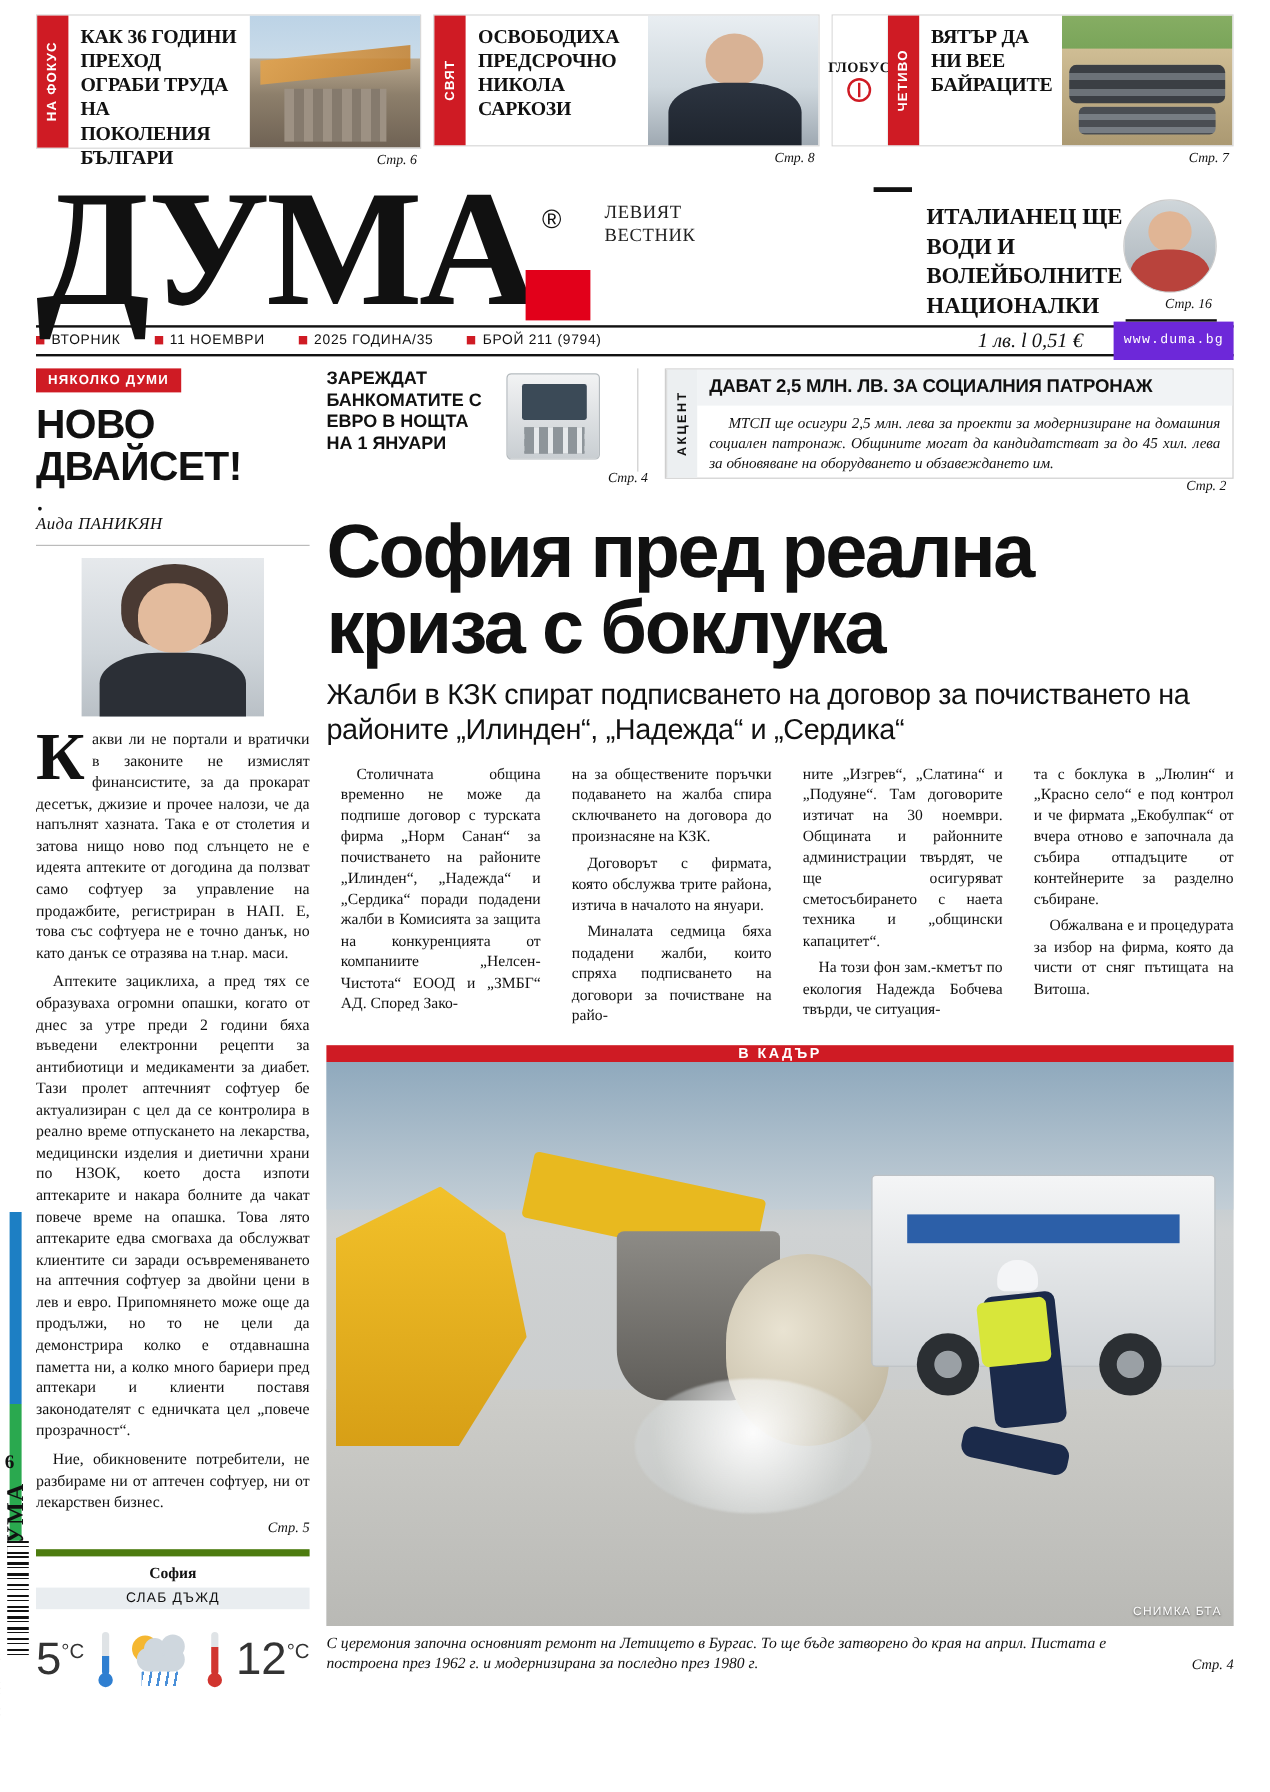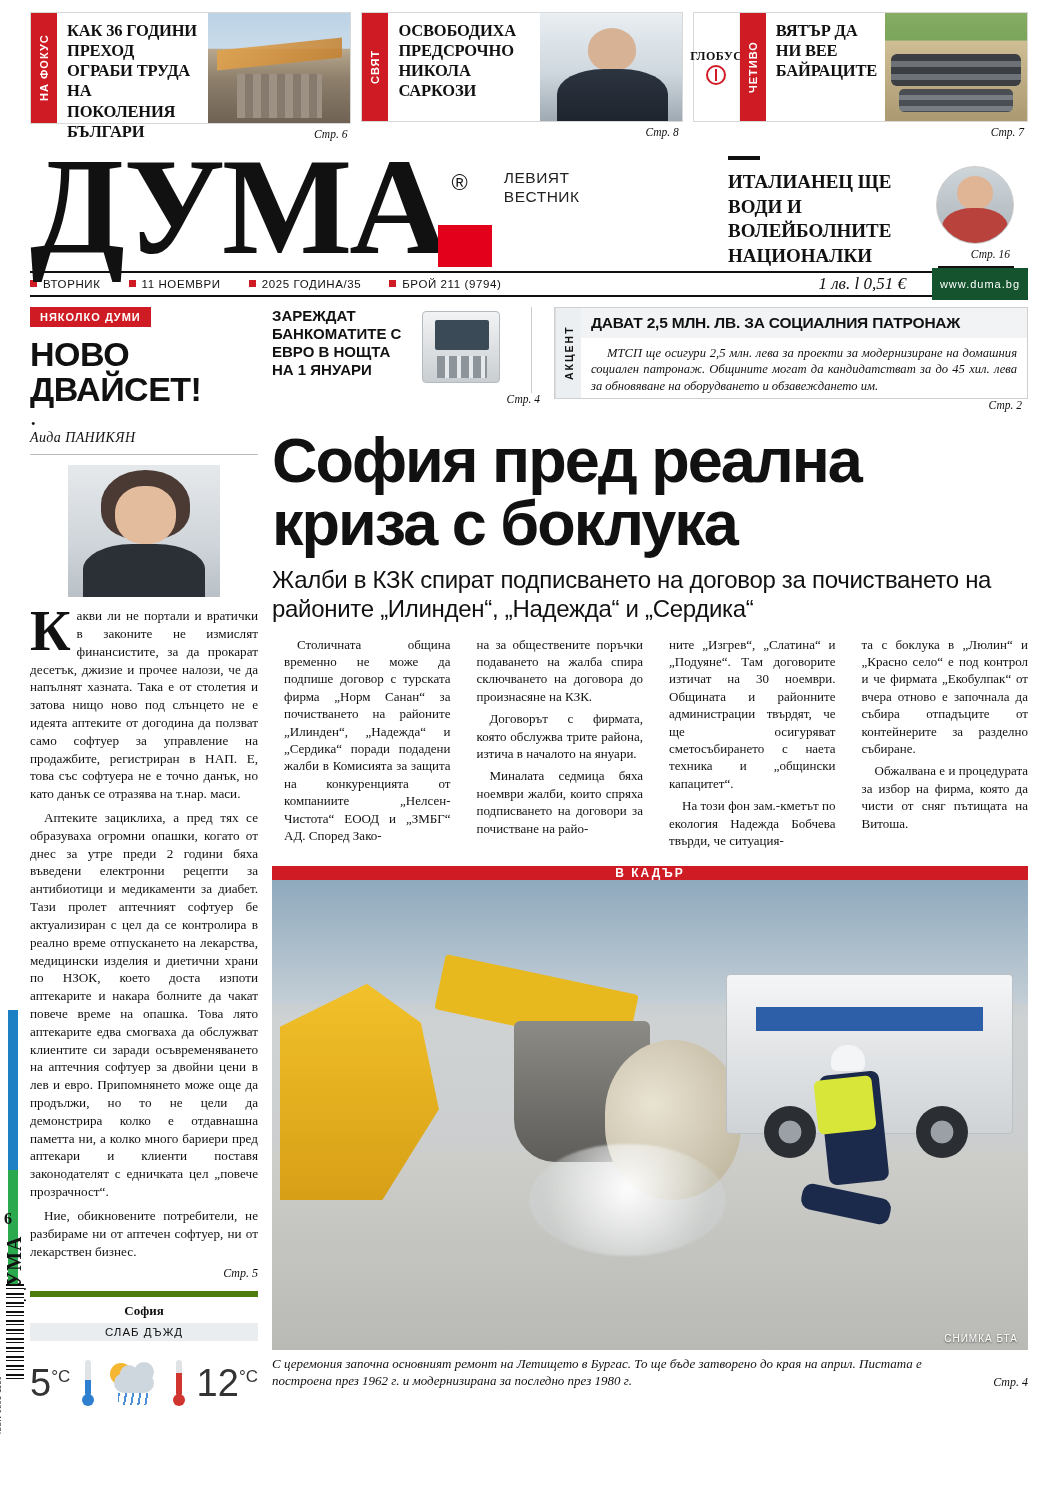--- a/index.html
+++ b/index.html
@@ -169,21 +169,21 @@
   .logo-redbox{
     position:absolute;
     right:-46px;
     bottom:4px;
     width:54px;height:42px;
     background:#e2001a;
   }
   .mast-sub{
     margin-left:58px;
     margin-top:24px;
-    font-family:Liberation Sans, sans-serif;
+    font-family:Liberation Serif, serif;
     font-size:15.5px;
     line-height:1.25;
     letter-spacing:0.5px;
     color:#222;
   }
   .mast-right{
     margin-left:auto;
     width:300px;
     padding-top:12px;
     position:relative;
@@ -191,20 +191,21 @@
   .mast-rule{
     width:32px;height:4px;background:#111;margin:0 0 10px 0;
   }
   .mast-promo{
     font-family:"Liberation Serif", serif;
     font-weight:bold;
     font-size:19px;
     line-height:1.3;
     text-transform:uppercase;
     width:200px;
+    margin-left:44px;
   }
   .mast-avatar{
     position:absolute;
     right:14px;top:22px;
     width:78px;height:78px;border-radius:50%;
     overflow:hidden;
     background:linear-gradient(180deg,#cfd6da 0%,#aab3ba 100%);
     border:1px solid #ccc;
   }
   .mast-avatar .head{
@@ -240,22 +241,22 @@
   .meta-item{display:flex;align-items:center;margin-right:28px;}
   .meta-price{
     margin-left:auto;
     font-family:"Liberation Serif", serif;
     font-size:17px;
     font-style:italic;
     letter-spacing:0;
   }
   .meta-site{
     margin-left:26px;
-    background:#14532d;color:#fff;
-    font-family:Liberation Sans, sans-serif;
+    background:#6d28d9;color:#fff;
+    font-family:Liberation Mono, monospace;
     font-size:11px;
     padding:10px 8px;
     letter-spacing:1px;
   }
 
   
   .body-wrap{
     display:flex;
     padding:10px 30px 0 30px;
     gap:14px;
@@ -732,21 +733,21 @@
     <div class="headline">София пред реална криза с боклука</div>
     <div class="subhead">Жалби в КЗК спират подписването на договор за почистването на районите „Илинден“, „Надежда“ и „Сердика“</div>
 
     <div class="cols4">
       <div class="c">
         <p>Столичната община временно не може да подпише договор с турската фирма „Норм Санан“ за почистването на районите „Илинден“, „Надежда“ и „Сердика“ поради подадени жалби в Комисията за защита на конкуренцията от компаниите „Нелсен-Чистота“ ЕООД и „ЗМБГ“ АД. Според Зако-</p>
       </div>
       <div class="c">
         <p style="text-indent:0">на за обществените поръчки подаването на жалба спира сключването на договора до произнасяне на КЗК.</p>
         <p>Договорът с фирмата, която обслужва трите района, изтича в началото на януари.</p>
-        <p>Миналата седмица бяха ноември жалби, които спряха подписването на договори за почистване на райо-</p>
+        <p>Миналата седмица бяха подадени жалби, които спряха подписването на договори за почистване на райо-</p>
       </div>
       <div class="c">
         <p style="text-indent:0">ните „Изгрев“, „Слатина“ и „Подуяне“. Там договорите изтичат на 30 ноември. Общината и районните администрации твърдят, че ще осигуряват сметосъбирането с наета техника и „общински капацитет“.</p>
         <p>На този фон зам.-кметът по екология Надежда Бобчева твърди, че ситуация-</p>
       </div>
       <div class="c">
         <p style="text-indent:0">та с боклука в „Люлин“ и „Красно село“ е под контрол и че фирмата „Екобулпак“ от вчера отново е започнала да събира отпадъците от контейнерите за разделно събиране.</p>
         <p>Обжалвана е и процедурата за избор на фирма, която да чисти от сняг пътищата на Витоша.</p>
       </div>
     </div>

